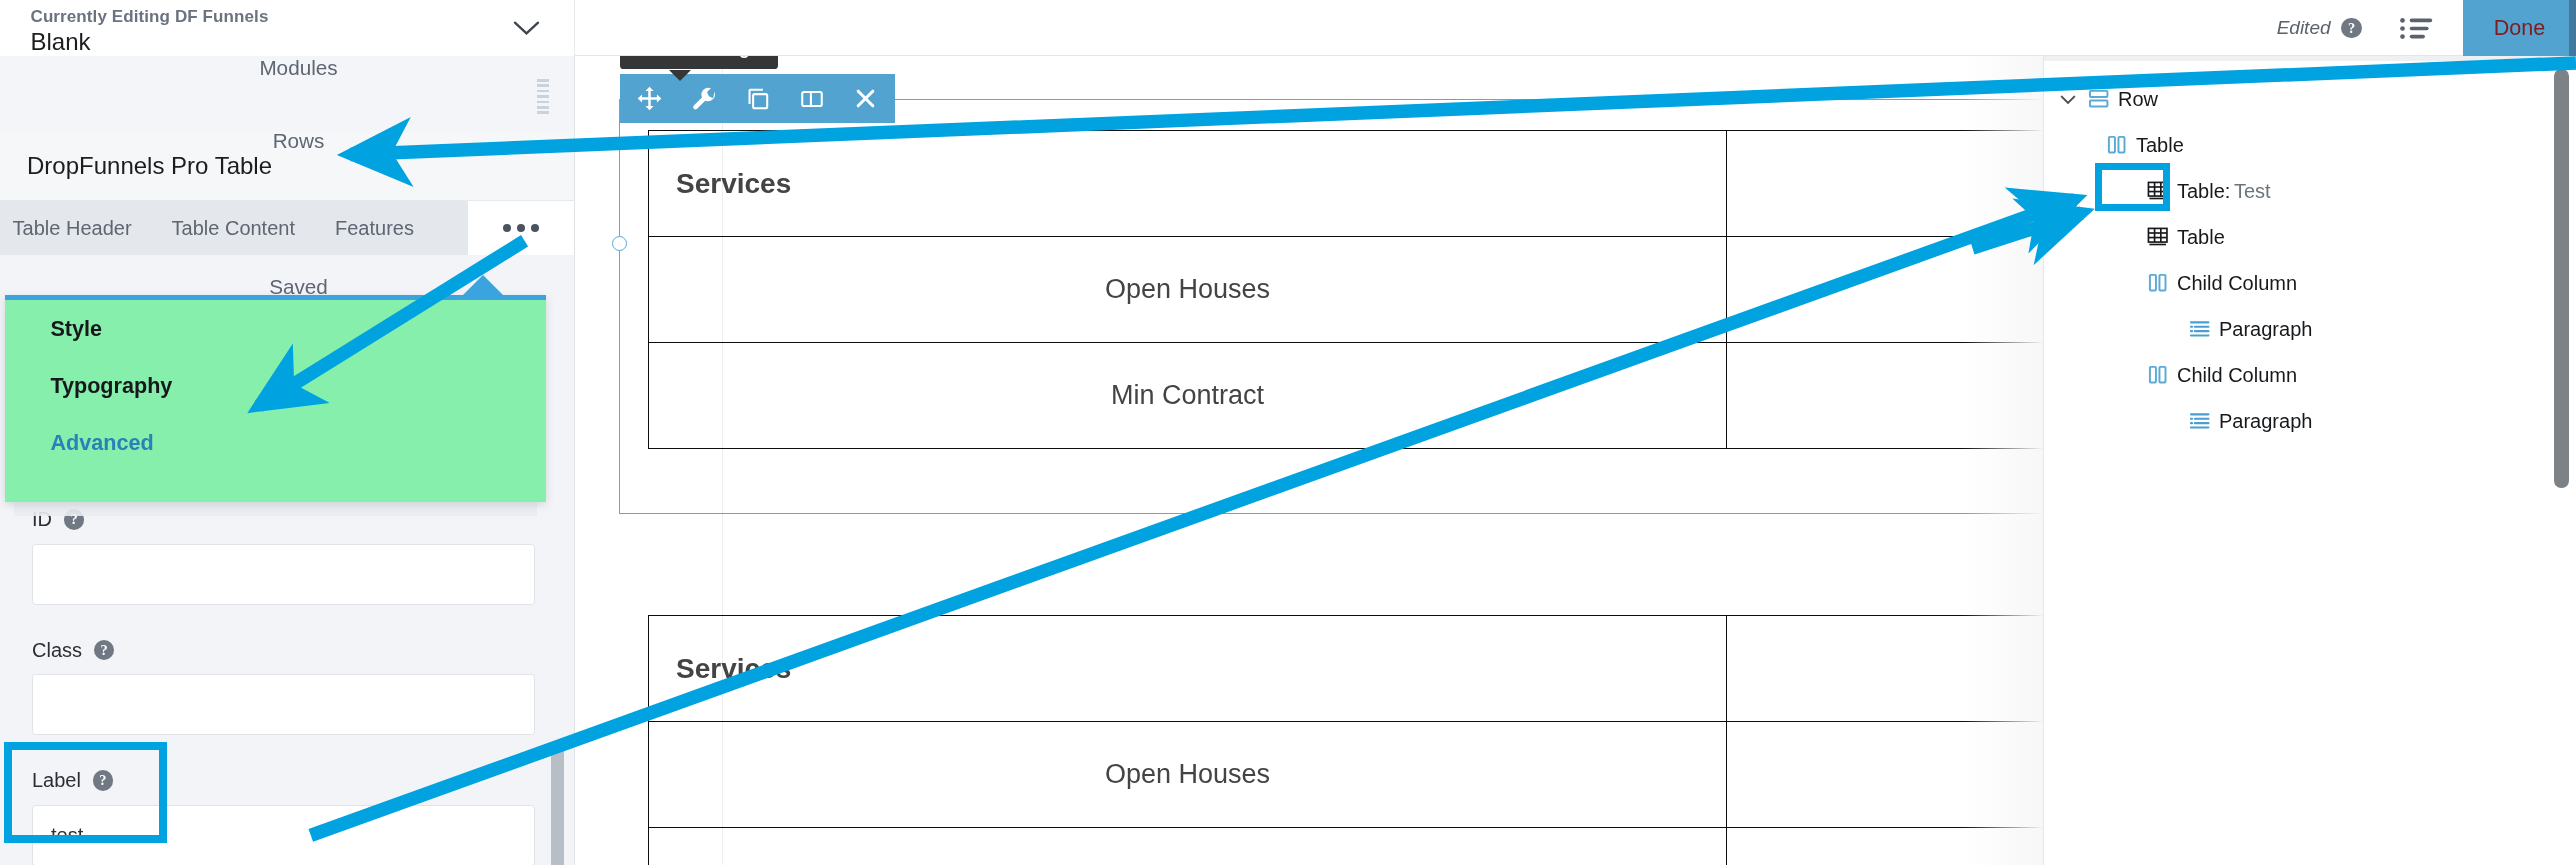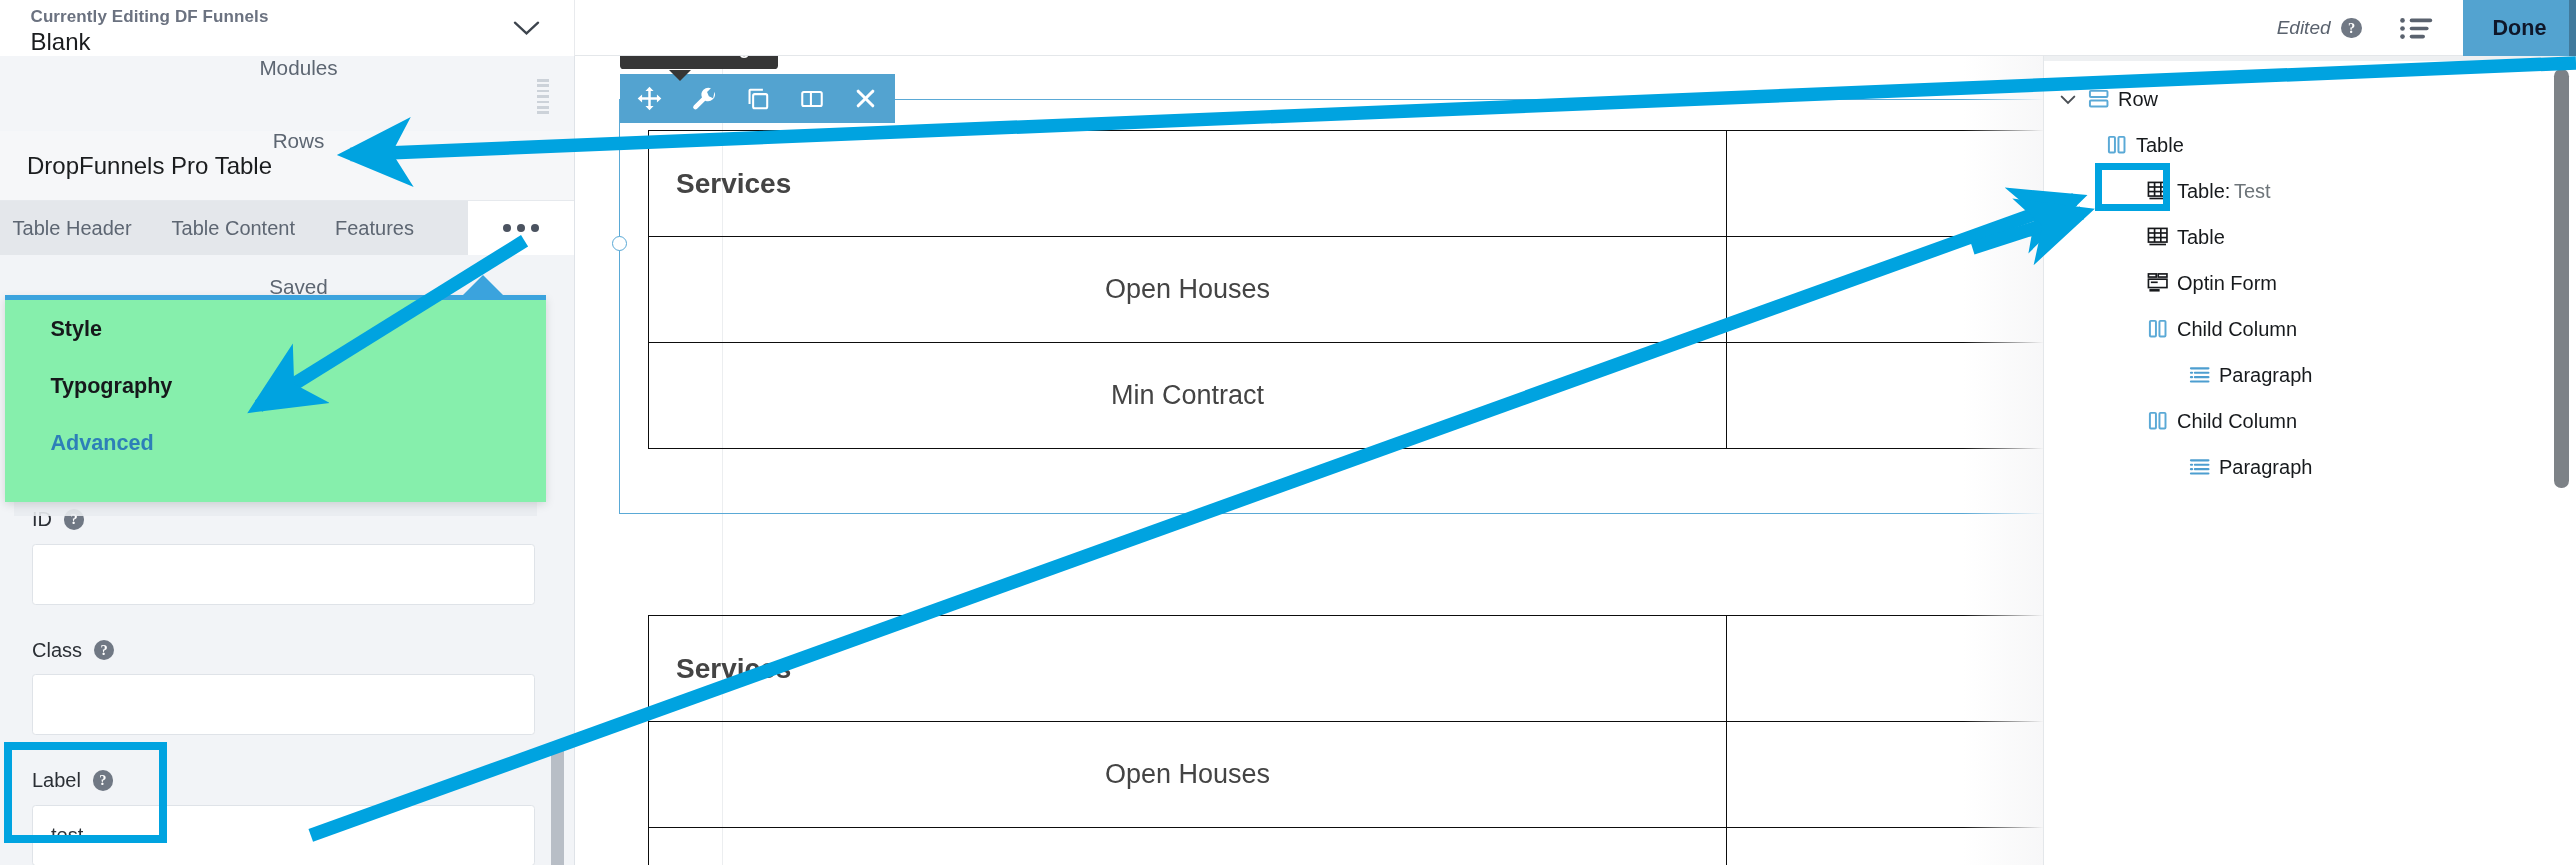--- a/index.html
+++ b/index.html
@@ -45,21 +45,21 @@
     display: inline-flex; align-items: center; justify-content: center;
     width: 20.7px; height: 20.7px; border-radius: 50%;
     background: #707884; color: #fff; font-size: 14.4px; font-weight: 700;
     font-style: normal; font-family: "Liberation Serif", serif;
   }
   .outline-btn {
     width: 40px; height: 36px; display: flex; align-items: center;
     justify-content: center; margin-right: 27px;
   }
   .done-btn {
-    background: #53a3d0; color: #0f172a; font-size: 21.6px; font-weight: 700;
+    background: #53a3d0; color: #7f1d1d; font-size: 21.6px; font-weight: 400;
     width: 113px; height: 56px; display: flex; align-items: center;
     justify-content: center; border: none; cursor: pointer;
     font-family: "Liberation Sans", sans-serif;
   }
   .done-shadow {
     position: absolute; right: 0; top: 0; width: 7.2px; height: 56px;
     background: #2c4a5e; opacity: .45;
   }
 
   
@@ -477,32 +477,20 @@
             <line x1="2.5" y1="8.2" x2="21.5" y2="8.2"></line>
             <line x1="2.5" y1="12.9" x2="21.5" y2="12.9"></line>
             <line x1="8.8" y1="3.5" x2="8.8" y2="17.5"></line>
             <line x1="15.2" y1="3.5" x2="15.2" y2="17.5"></line>
             <line x1="3.5" y1="20" x2="20.5" y2="20"></line>
           </svg>
         </span>
         <span class="tlabel">Table</span>
       </div>
 
-      <div class="tnode lvl2">
-        <span class="ticon">
-          <svg width="23.4" height="23.4" viewBox="0 0 24 24" fill="none" stroke="#16181b" stroke-width="1.7">
-            <rect x="2.5" y="3" width="8" height="3.2"></rect>
-            <rect x="12.5" y="3" width="9" height="3.2"></rect>
-            <rect x="2.5" y="8.4" width="19" height="8.6"></rect>
-            <line x1="5" y1="11.6" x2="12" y2="11.6"></line>
-            <line x1="3.5" y1="19.8" x2="14" y2="19.8" stroke-width="2.6"></line>
-          </svg>
-        </span>
-        <span class="tlabel">Optin Form</span>
-      </div>
 
       <div class="tnode lvl2">
         <span class="ticon">
           <svg width="23.4" height="23.4" viewBox="0 0 24 24" fill="none" stroke="#5aa9d6" stroke-width="2">
             <rect x="4" y="4" width="6.2" height="16" rx="1"></rect>
             <rect x="13.8" y="4" width="6.2" height="16" rx="1"></rect>
           </svg>
         </span>
         <span class="tlabel">Child Column</span>
       </div>

